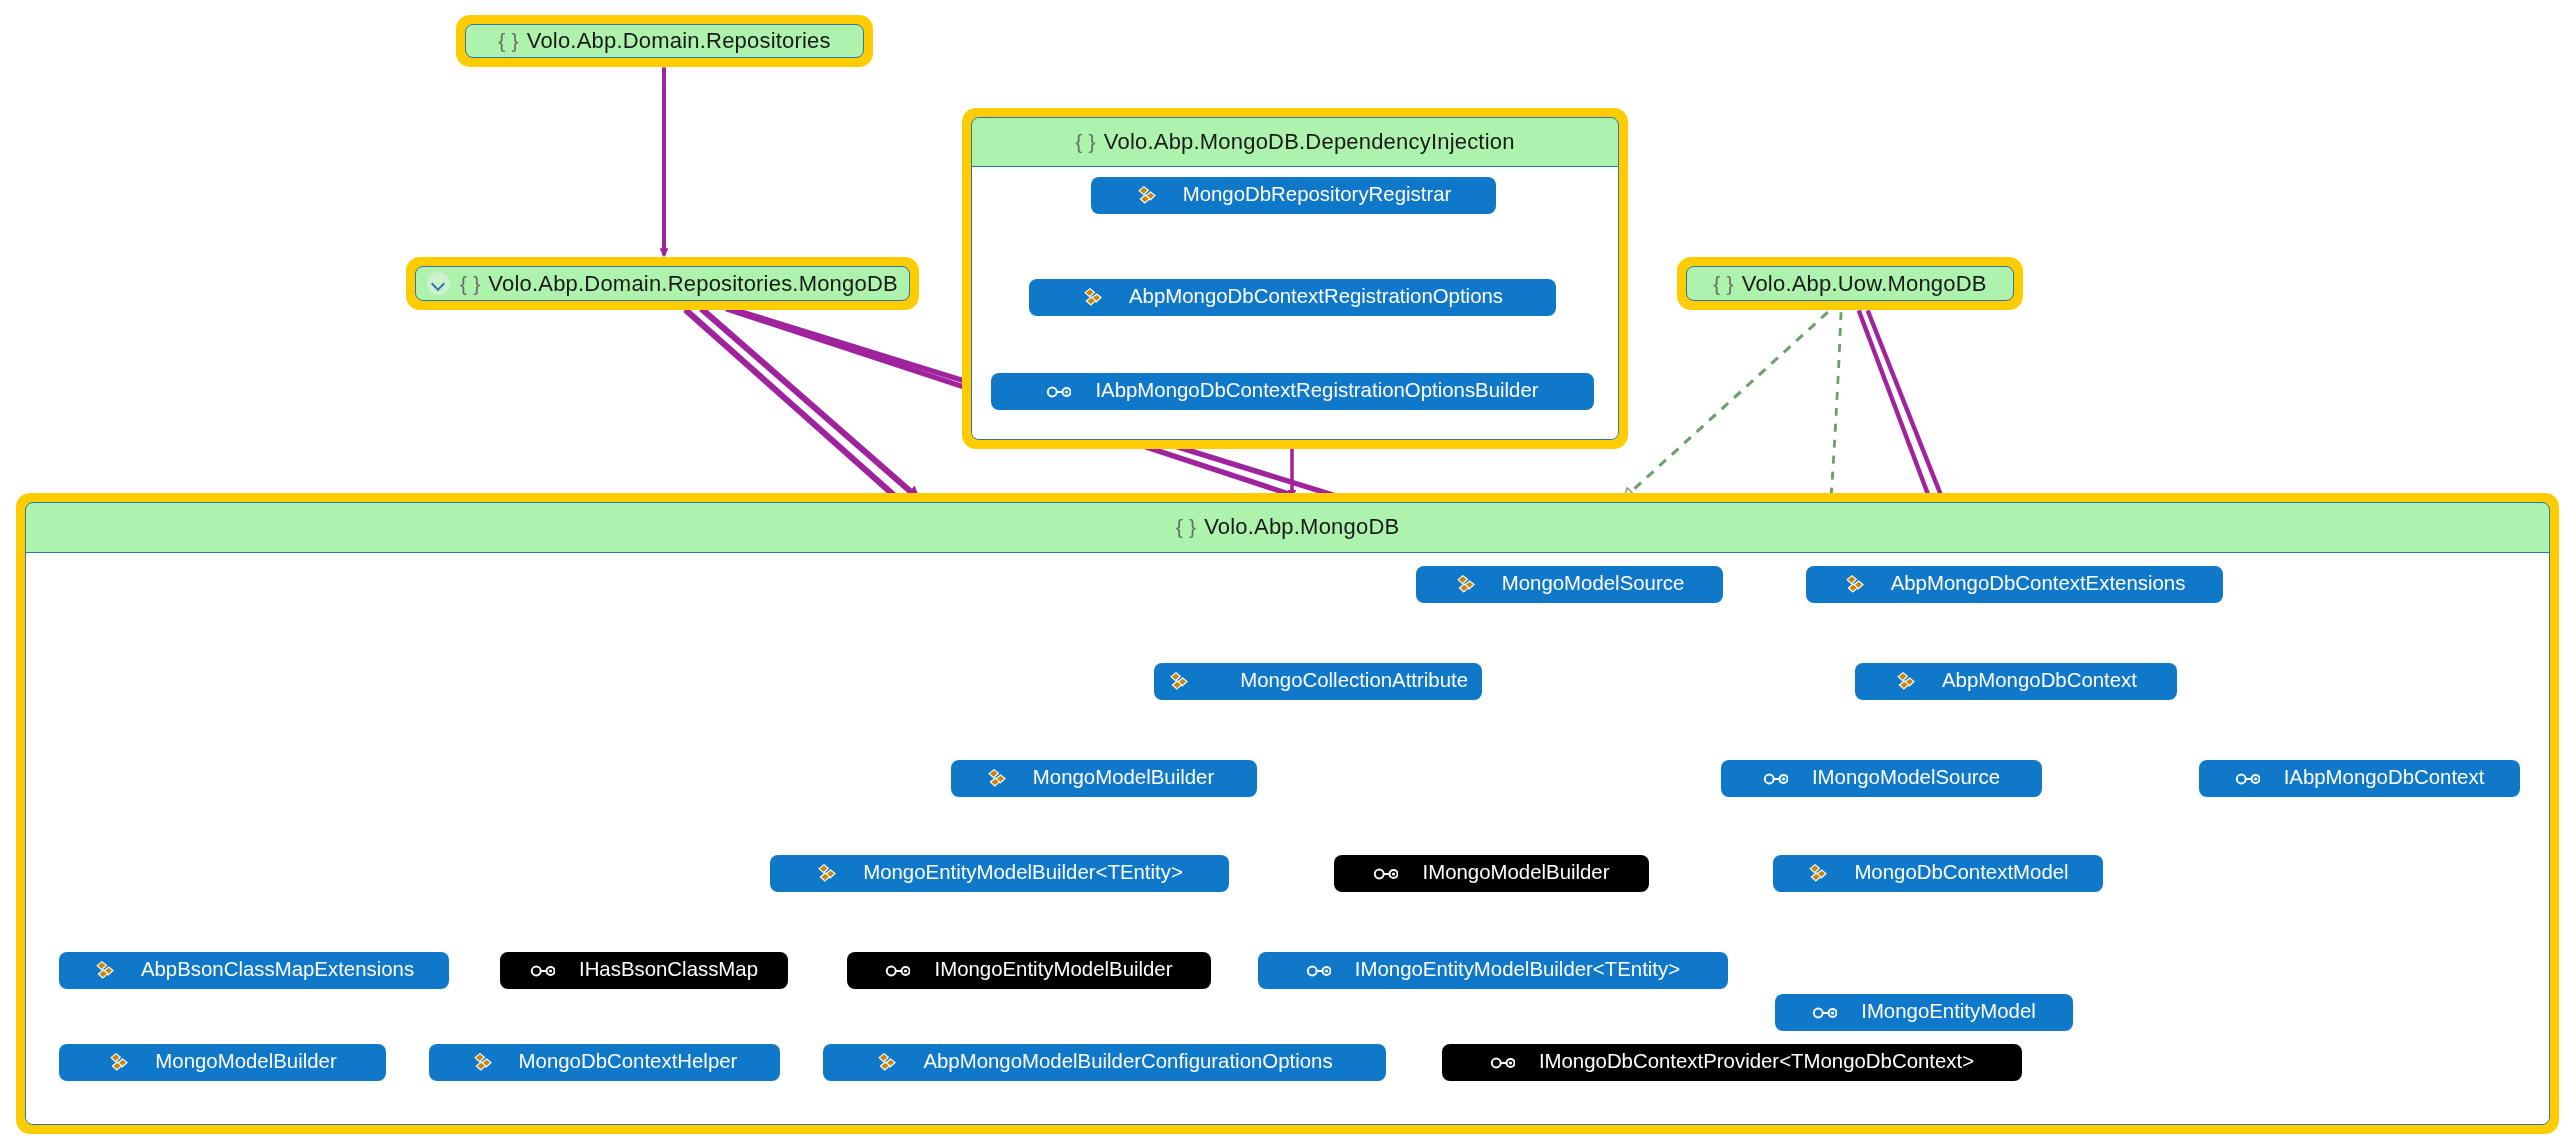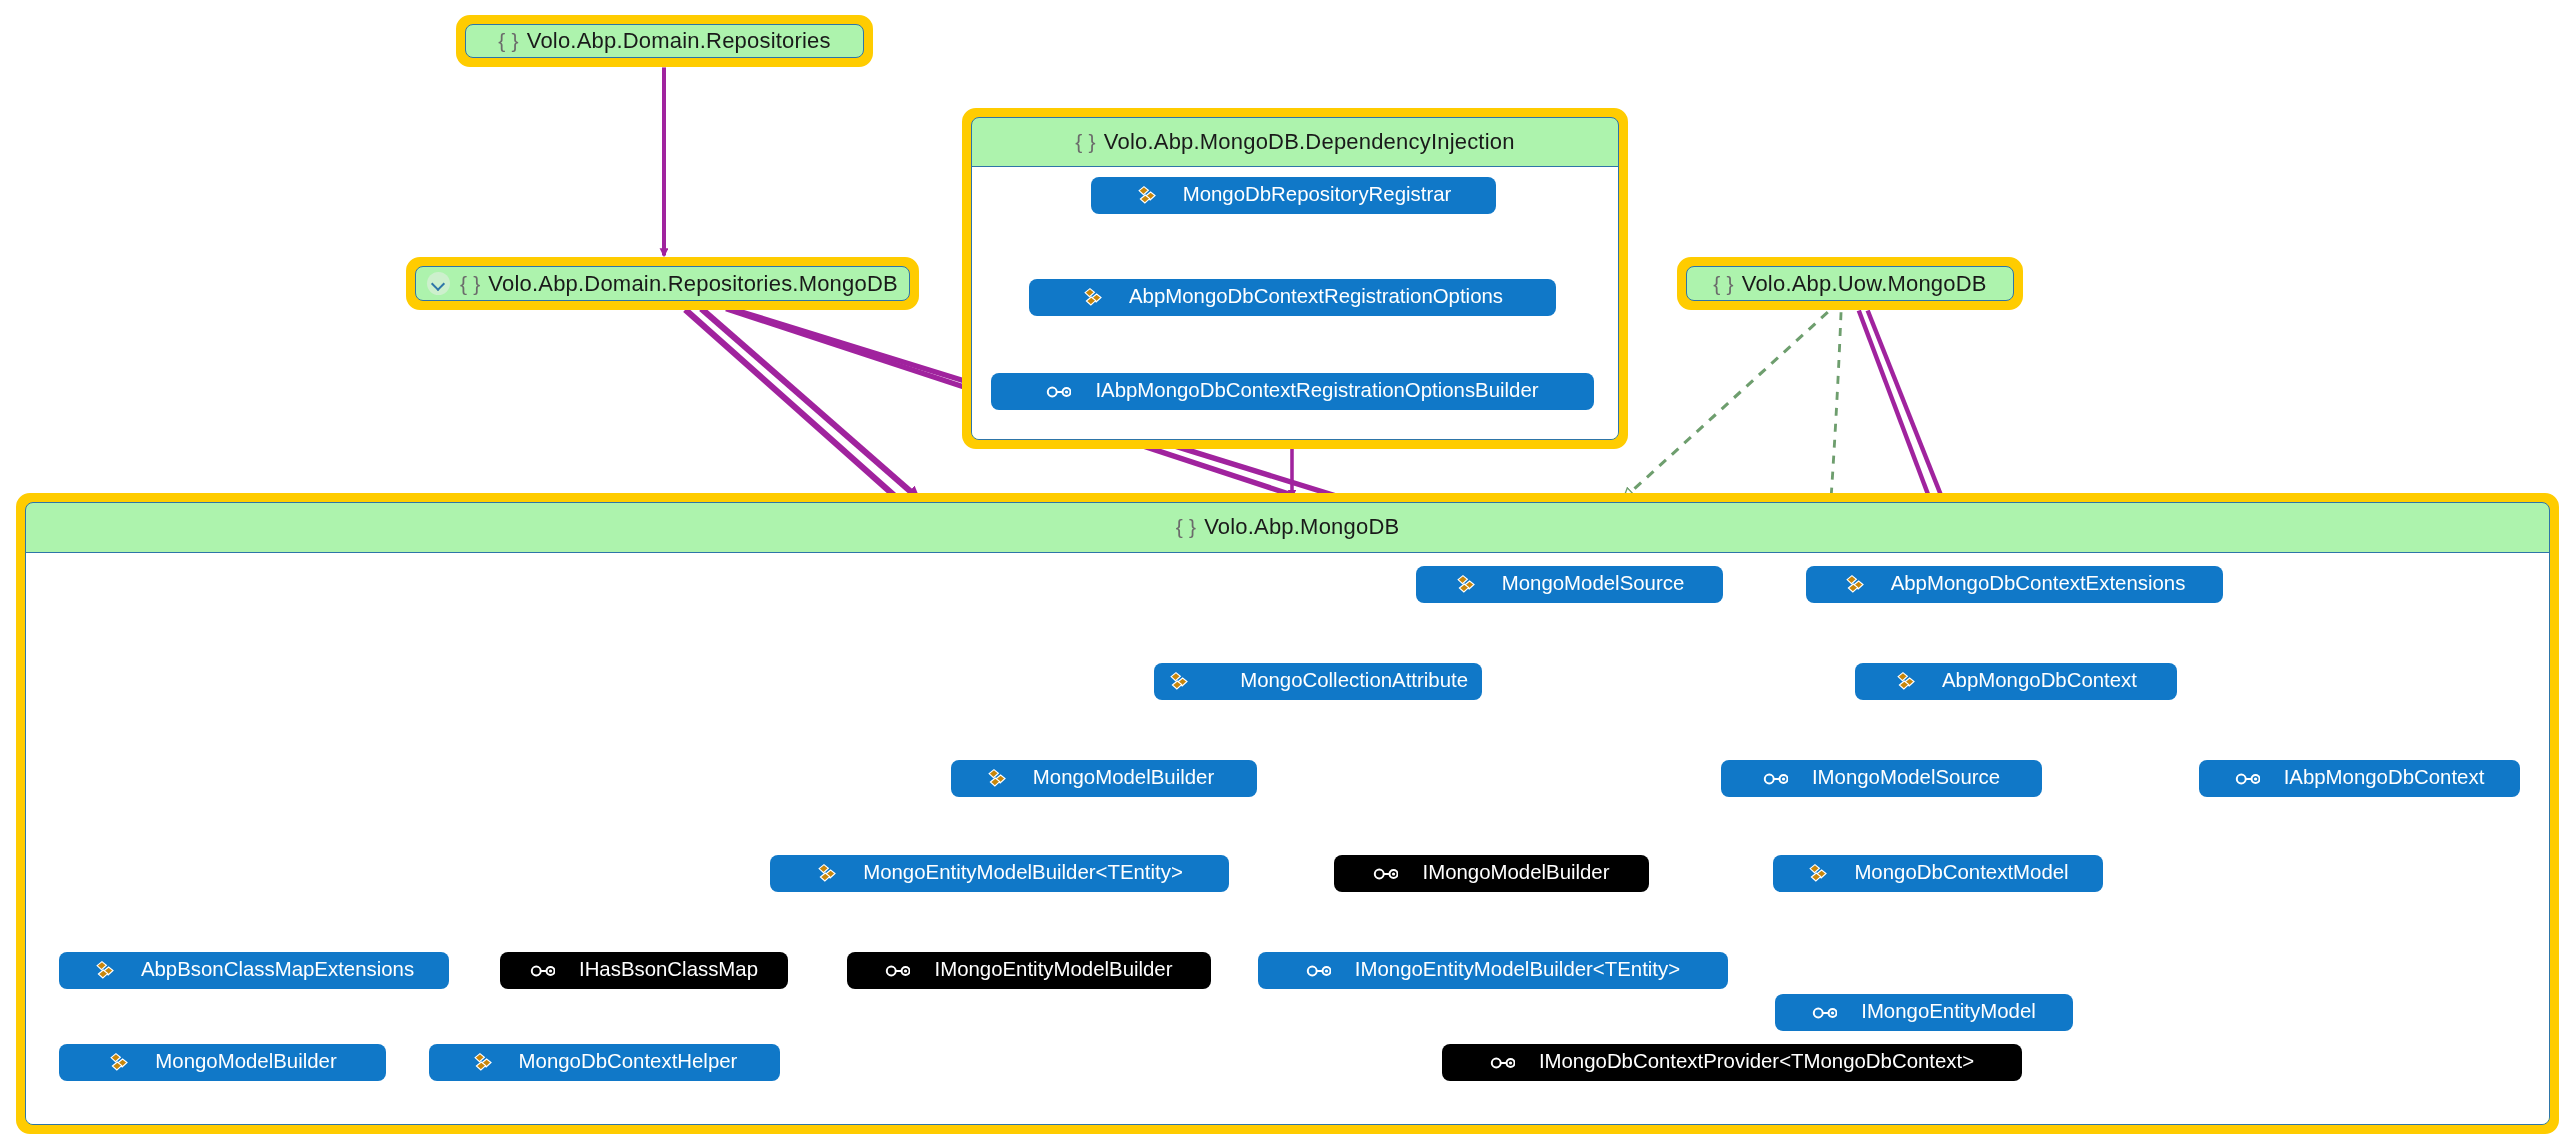--- a/index.html
+++ b/index.html
@@ -491,20 +491,30 @@
     <svg class="ico" width="23" height="23" viewBox="0 0 26 26">
       <g fill="#C8860A" stroke="#ffffff" stroke-width="1.3">
         <path d="M3.5,7.5 L9,3 L14,7 L8.5,12 z"></path>
           <path d="M11,13.5 L16.5,9 L21.5,13 L16,18 z"></path>
         <path d="M5,17 L10.5,12.5 L15.5,16.5 L10,21.5 z"></path>
       </g>
     </svg>
     <span class="nlabel">MongoDbContextHelper</span>
   </div>
 
+  <div class="node" style="left:823px; top:1044px; width:563px;">
+    <svg class="ico" width="23" height="23" viewBox="0 0 26 26">
+      <g fill="#C8860A" stroke="#ffffff" stroke-width="1.3">
+        <path d="M3.5,7.5 L9,3 L14,7 L8.5,12 z"></path>
+          <path d="M11,13.5 L16.5,9 L21.5,13 L16,18 z"></path>
+        <path d="M5,17 L10.5,12.5 L15.5,16.5 L10,21.5 z"></path>
+      </g>
+    </svg>
+    <span class="nlabel">AbpMongoModelBuilderConfigurationOptions</span>
+  </div>
 
   <div class="node hl" style="left:1442px; top:1044px; width:580px;">
     <svg class="ico" width="25" height="18" viewBox="0 0 28 20">
       <circle cx="7" cy="10" r="5" fill="none" stroke="#ffffff" stroke-width="2.2"></circle>
       <line x1="12" y1="10" x2="19" y2="10" stroke="#ffffff" stroke-width="2.2"></line>
       <circle cx="23" cy="10" r="4.5" fill="none" stroke="#ffffff" stroke-width="2.2"></circle>
       <circle cx="23" cy="10" r="1.8" fill="#ffffff"></circle>
     </svg>
     <span class="nlabel">IMongoDbContextProvider&lt;TMongoDbContext&gt;</span>
   </div>

